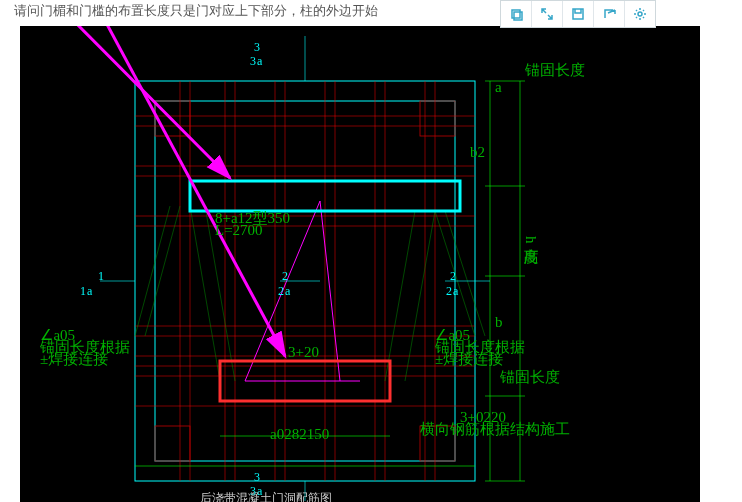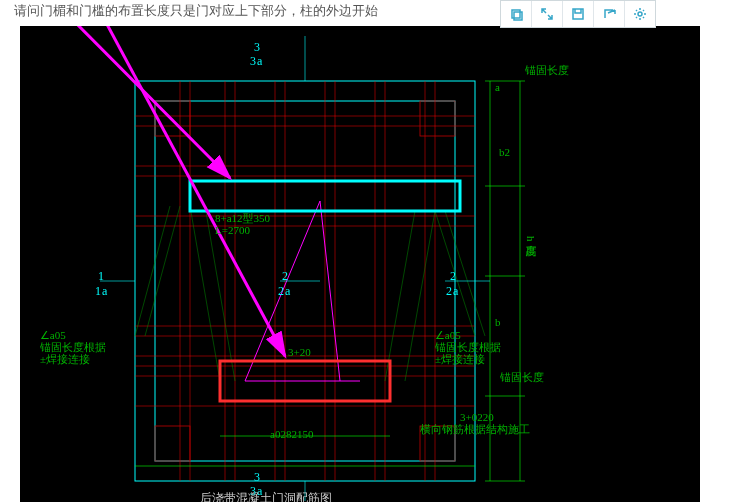--- a/index.html
+++ b/index.html
@@ -5,21 +5,21 @@
   html,body{margin:0;padding:0;background:#fff;font-family:"Microsoft YaHei",Arial,sans-serif}
   .wrap{position:relative;width:742px;height:502px;overflow:hidden}
   .question{position:absolute;left:14px;top:2px;right:8px;font-size:13px;color:#555;line-height:18px}
   .toolbar{position:absolute;top:0;left:500px;height:26px;display:flex;border:1px solid #cfd8dc;background:#fff;z-index:10}
   .tbtn{width:30px;height:26px;display:flex;align-items:center;justify-content:center;border-right:1px solid #e0e6ea;color:#36a6c9;font-size:14px;cursor:pointer}
   .tbtn:last-child{border-right:none}
   .tbtn svg{width:14px;height:14px;stroke:#36a6c9;fill:none;stroke-width:1.5}
   .stage{position:absolute;left:20px;top:26px;width:680px;height:476px;background:#000}
   .lbl{position:absolute;font-family:SimSun,serif;white-space:nowrap}
   .cyanTxt{color:#00ffff;font-size:12px;letter-spacing:1px}
-  .greenTxt{color:#00b000;font-size:11px;line-height:12px}
+  .greenTxt{color:#00b000;font-size:15px;line-height:12px}
   .whiteTxt{color:#ccc;font-size:12px}
 </style>
 </head>
 <body>
 
 <div class="wrap">
 
   <div class="question">
     <span>请问门楣和门槛的布置长度只是门对应上下部分，柱的外边开始</span>
     <span style="display:inline-block;width:170px"></span>
@@ -144,29 +144,29 @@
       <line x1="260" y1="255" x2="300" y2="255" stroke="#00ffff" stroke-width="0.6"></line>
       <line x1="425" y1="255" x2="470" y2="255" stroke="#00ffff" stroke-width="0.6"></line>
     </svg>
 
     
     <div class="lbl cyanTxt" style="left:234px;top:14px">3</div>
     <div class="lbl cyanTxt" style="left:230px;top:28px">3a</div>
     <div class="lbl cyanTxt" style="left:234px;top:444px">3</div>
     <div class="lbl cyanTxt" style="left:230px;top:458px">3a</div>
     <div class="lbl cyanTxt" style="left:78px;top:243px">1</div>
-    <div class="lbl cyanTxt" style="left:75px;top:258px">1a</div>
+    <div class="lbl cyanTxt" style="left:60px;top:258px">1a</div>
     <div class="lbl cyanTxt" style="left:262px;top:243px">2</div>
     <div class="lbl cyanTxt" style="left:258px;top:258px">2a</div>
     <div class="lbl cyanTxt" style="left:430px;top:243px">2</div>
     <div class="lbl cyanTxt" style="left:426px;top:258px">2a</div>
 
     
     <div class="lbl greenTxt" style="left:475px;top:55px">a</div>
-    <div class="lbl greenTxt" style="left:479px;top:120px">b2</div>
+    <div class="lbl greenTxt" style="left:450px;top:120px">b2</div>
     <div class="lbl greenTxt" style="left:505px;top:210px;writing-mode:vertical-rl">高度h</div>
     <div class="lbl greenTxt" style="left:475px;top:290px">b</div>
 
     
     <div class="lbl greenTxt" style="left:505px;top:38px">锚固长度</div>
     <div class="lbl greenTxt" style="left:195px;top:186px">8+a12型350</div>
     <div class="lbl greenTxt" style="left:195px;top:198px">L=2700</div>
     <div class="lbl greenTxt" style="left:20px;top:303px">∠a05</div>
     <div class="lbl greenTxt" style="left:20px;top:315px">锚固长度根据</div>
     <div class="lbl greenTxt" style="left:20px;top:327px">±焊接连接</div>

